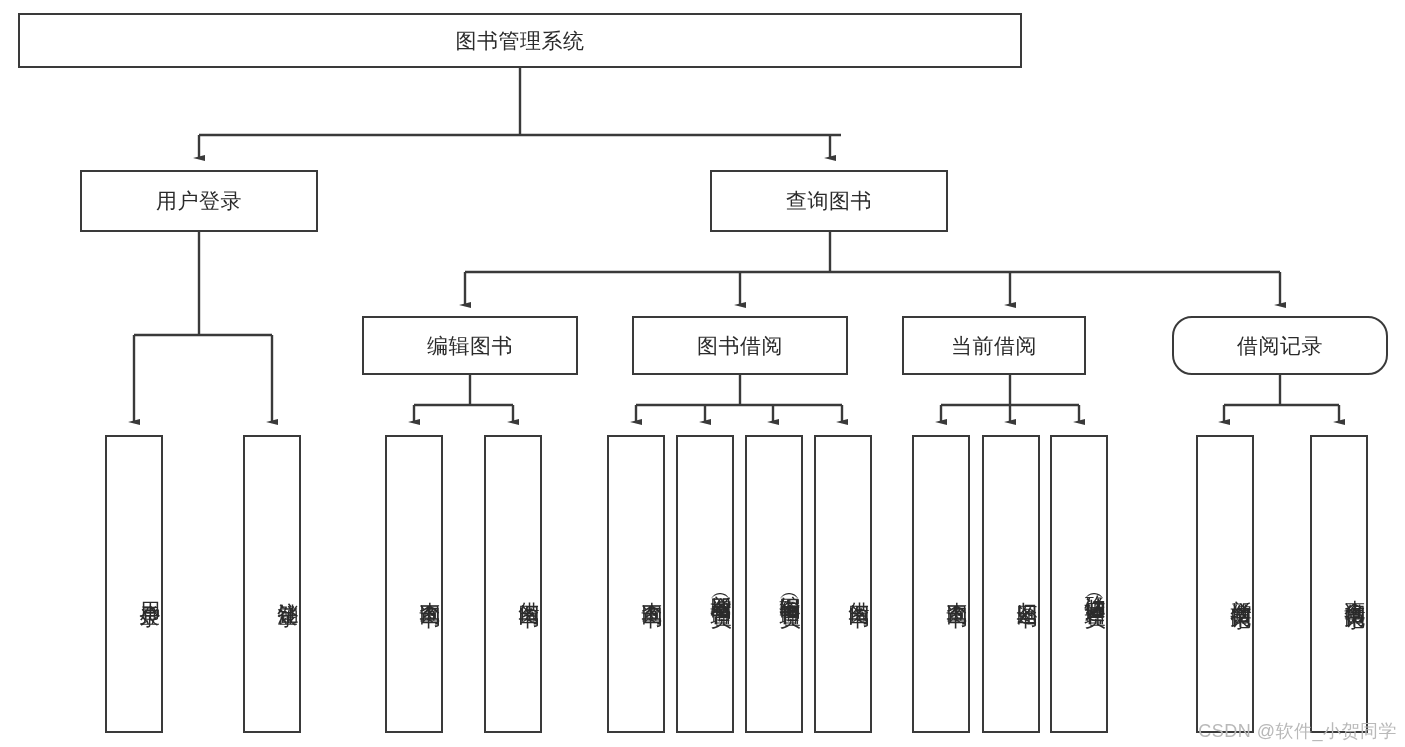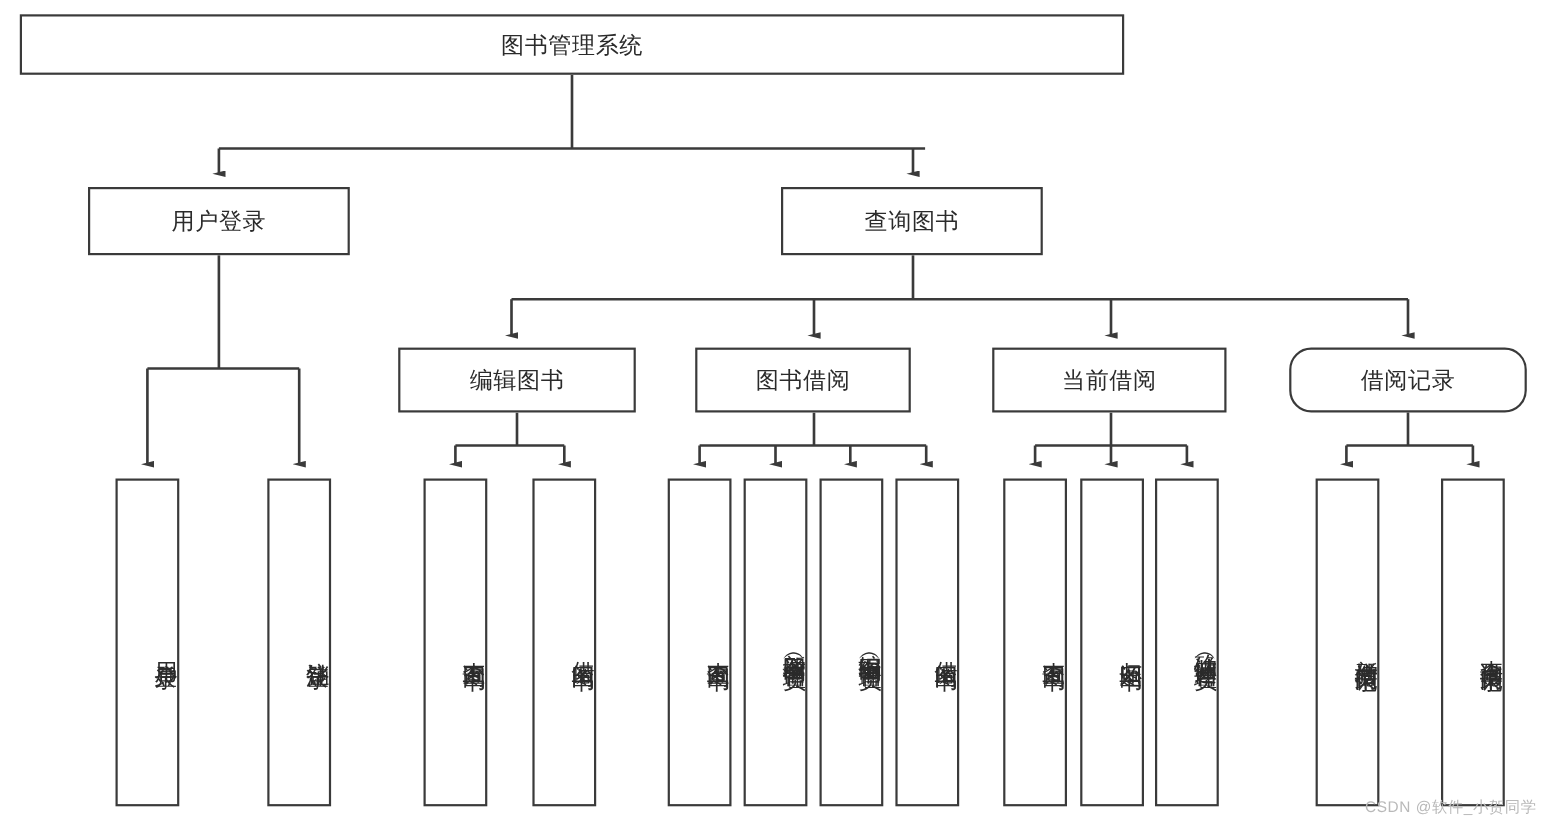--- a/index.html
+++ b/index.html
@@ -53,21 +53,21 @@
   .node-v.tall {
     padding-top: 6px;
   }
   .node-label {
     display: block;
   }
   .watermark {
     position: absolute;
     right: 8px;
     bottom: 4px;
-    font-size: 14px;
+    font-size: 18px;
     color: #b9b9b9;
     white-space: nowrap;
     z-index: 5;
     letter-spacing: 0.5px;
   }
 </style>
 </head>
 <body>
 
 <div id="canvas">
@@ -131,25 +131,25 @@
   </div>
 
   <div class="node node-h" style="left:710px; top:170px; width:238px; height:62px;">
     <span class="node-label">查询图书</span>
   </div>
 
   <div class="node node-h" style="left:362px; top:316px; width:216px; height:59px;">
     <span class="node-label">编辑图书</span>
   </div>
 
-  <div class="node node-h" style="left:632px; top:316px; width:196px; height:59px;">
+  <div class="node node-h" style="left:632px; top:316px; width:216px; height:59px;">
     <span class="node-label">图书借阅</span>
   </div>
 
-  <div class="node node-h" style="left:902px; top:316px; width:213px; height:59px;">
+  <div class="node node-h" style="left:902px; top:316px; width:184px; height:59px;">
     <span class="node-label">当前借阅</span>
   </div>
 
   <div class="node node-h" style="left:1172px; top:316px; width:216px; height:59px;border-radius:20px;">
     <span class="node-label">借阅记录</span>
   </div>
 
   <div class="node node-v" style="left:105px; top:435px; width:58px; height:298px;">
     <span class="node-label">用户登录</span>
   </div>

